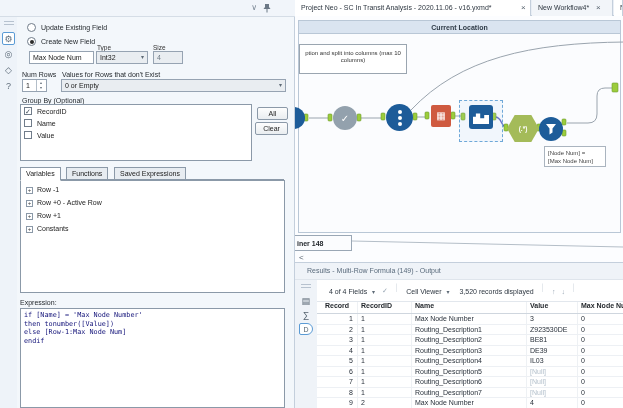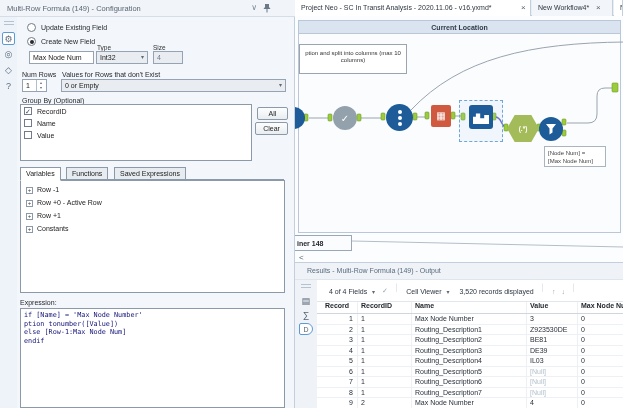--- a/index.html
+++ b/index.html
@@ -90,21 +90,20 @@
   .thead .c0 { text-align:left; padding-left:8px; }
   .null-val { color:#b4c0cc; }
 </style>
 </head>
 <body>
 
 <div id="app">
 
   <div id="config-panel">
     <div class="cfg-titlebar">
-      <span class="cfg-title">Multi-Row Formula (149) - Configuration</span>
       <span class="cfg-chevron">∨</span>
       <span class="cfg-pin">
         <svg width="8" height="10">
             <path d="M2,1 h4 v3 l1.5,2 h-7 l1.5,-2 z" fill="#6b7885"></path>
             <line x1="4" y1="6" x2="4" y2="9.5" stroke="#6b7885" stroke-width="1"></line>
           </svg>
       </span>
     </div>
 
     <div class="icon-strip">
@@ -185,21 +184,21 @@
       </div>
       <div class="tree-item">
         <span class="expander">+</span>
         <span class="tree-lbl">Constants</span>
       </div>
     </div>
 
     <span class="lbl" style="left:20px; top:299px;">Expression:</span>
     <div class="exprbox">
       <div class="code">if [Name] = 'Max Node Number'
-ption tonumber([Value])
+then tonumber([Value])
 else [Row-1:Max Node Num]
 endif</div>
     </div>
   </div>
 
   <div id="tabbar">
     <div class="wf-tab" style="left:0; width:236px;">
       <span class="tx">Project Neo - SC In Transit Analysis - 2020.11.06 - v16.yxmd*</span>
     </div>
     <span class="tab-close" style="position:absolute; left:222px; top:4px; line-height:8px;">×</span>

